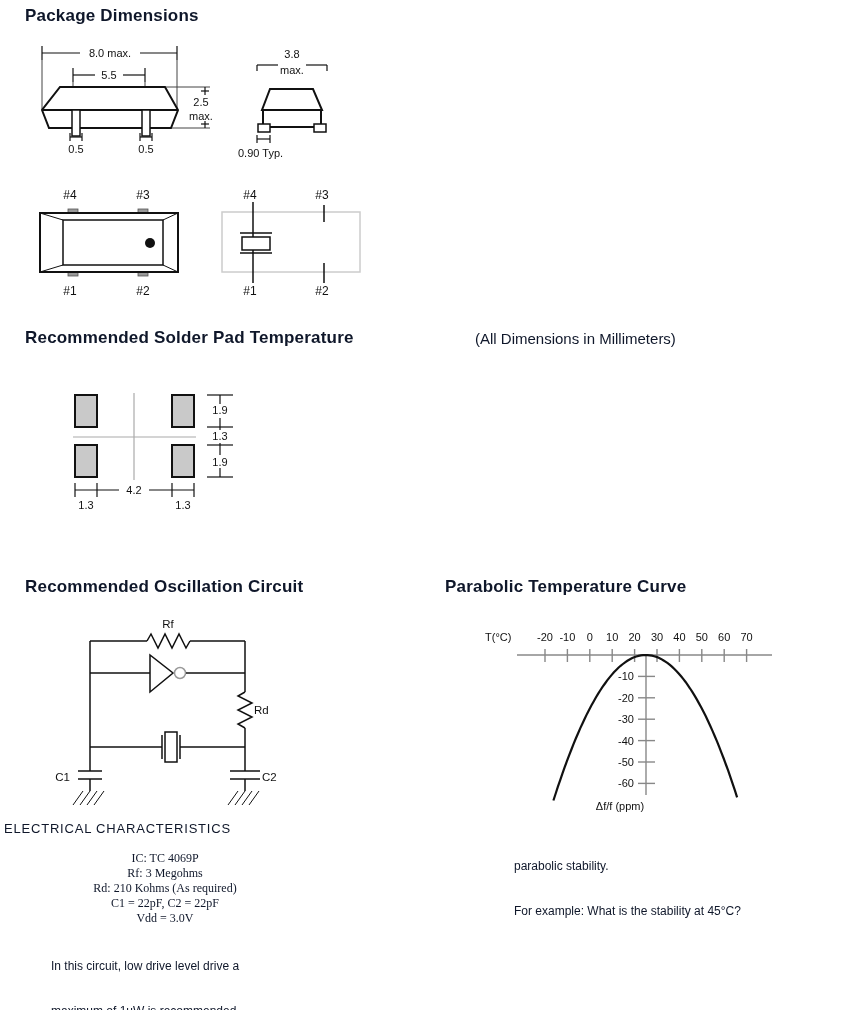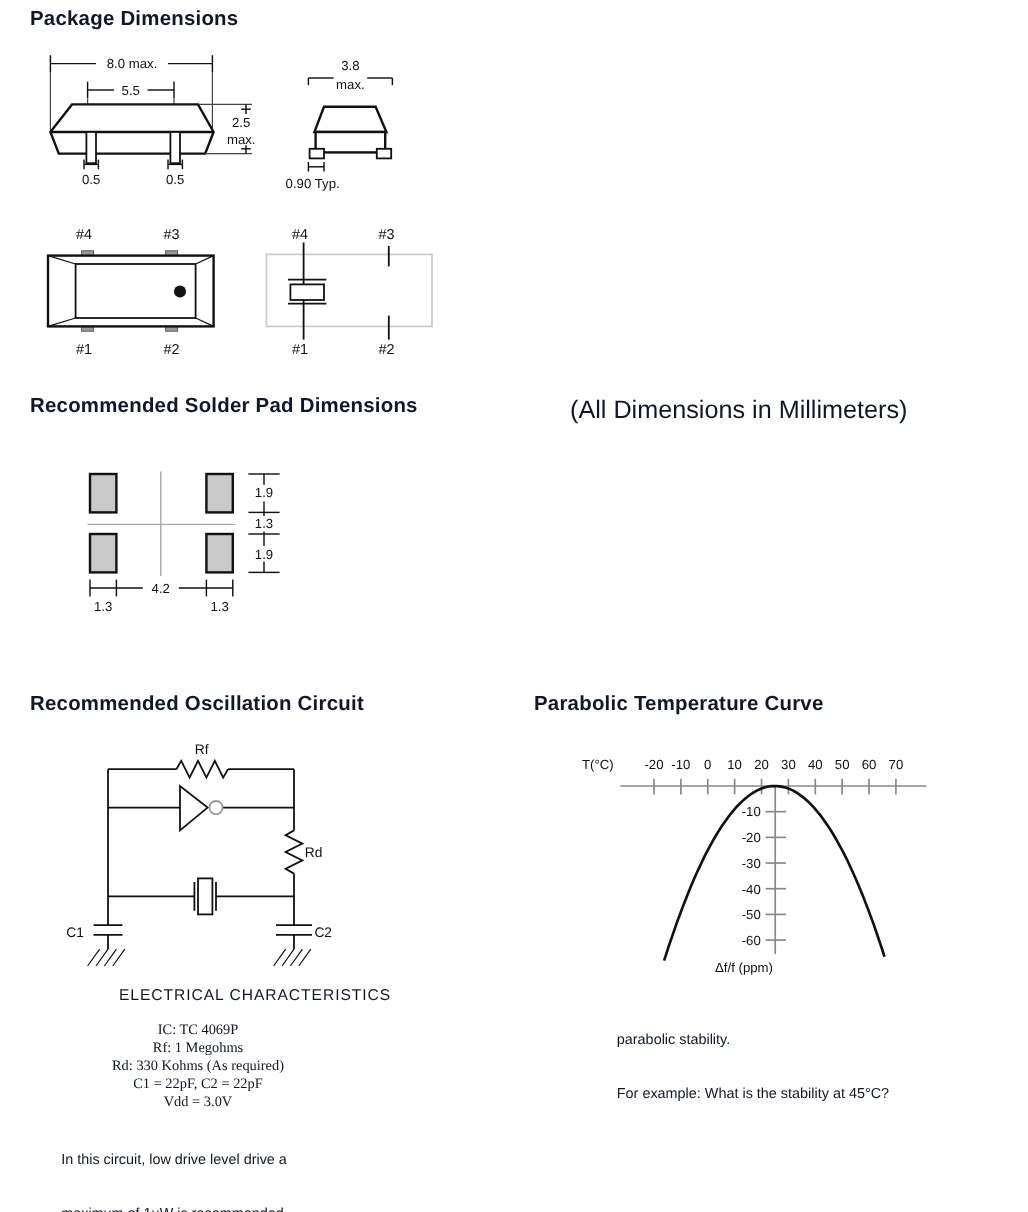--- a/index.html
+++ b/index.html
@@ -1,20 +1,20 @@
 <!DOCTYPE html>
 <html><head>
 <meta charset="utf-8">
 <style>
   html,body{margin:0;padding:0;background:#fff;}
   #page{position:relative;width:857px;height:1010px;background:#fff;overflow:hidden;
         font-family:"Liberation Sans",sans-serif;color:#0f172a;}
   .abs{position:absolute;}
   .h{font-size:17px;font-weight:bold;letter-spacing:0.2px;}
-  .note{font-size:21px;}
+  .note{font-size:15px;}
   svg text{font-family:"Liberation Sans",sans-serif;font-size:11px;fill:#111;}
   svg text.pin{font-size:12px;}
   svg text.cl{font-size:11.5px;}
   .d{stroke:#111;stroke-width:1.2;fill:none;}
   .thin{stroke:#444;stroke-width:1;fill:none;}
   .s2{stroke:#111;stroke-width:2;fill:#fff;}
   .s2n{stroke:#111;stroke-width:2;fill:none;}
   .s15{stroke:#111;stroke-width:1.5;fill:none;}
   .s15w{stroke:#111;stroke-width:1.5;fill:#fff;}
   .s1{stroke:#111;stroke-width:1;fill:none;}
@@ -125,21 +125,21 @@
       <line class="s15" x1="220" y1="48" x2="252" y2="48"></line>
       <rect class="s15w" x="222" y="52" width="28" height="13"></rect>
       <line class="s15" x1="220" y1="68" x2="252" y2="68"></line>
       <line class="s15" x1="304" y1="20" x2="304" y2="37"></line>
       <line class="s15" x1="304" y1="78" x2="304" y2="98"></line>
       <text class="pin" x="230" y="110" text-anchor="middle">#1</text>
       <text class="pin" x="302" y="110" text-anchor="middle">#2</text>
     </g>
   </svg>
 
-  <div class="abs h" style="left:25px;top:328px;">Recommended Solder Pad Dimensions</div>
+  <div class="abs h" style="left:25px;top:328px;">Recommended Solder Pad Temperature</div>
   <div class="abs note" style="left:475px;top:330px;">(All Dimensions in Millimeters)</div>
 
   <svg class="abs" style="left:60px;top:385px;" width="200" height="130">
     <line class="cross" x1="74" y1="8" x2="74" y2="95"></line>
     <line class="cross" x1="13" y1="52" x2="136" y2="52"></line>
     <rect class="padrect" x="15" y="10" width="22" height="32"></rect>
     <rect class="padrect" x="112" y="10" width="22" height="32"></rect>
     <rect class="padrect" x="15" y="60" width="22" height="32"></rect>
     <rect class="padrect" x="112" y="60" width="22" height="32"></rect>
 
@@ -201,25 +201,25 @@
     </g>
     <g>
       <line class="s15" x1="190" y1="159" x2="220" y2="159"></line>
       <line class="s15" x1="190" y1="167" x2="220" y2="167"></line>
       <line class="s15" x1="205" y1="167" x2="205" y2="179"></line>
       <path class="s1" d="M188,193 L198,179 M195,193 L205,179 M202,193 L212,179 M209,193 L219,179"></path>
       <text class="cl" x="222" y="169">C2</text>
     </g>
   </svg>
 
-  <div class="abs ec-head" style="left:36px;top:821px;width:290px;text-align:right;">ELECTRICAL CHARACTERISTICS</div>
+  <div class="abs ec-head" style="left:4px;top:821px;width:290px;text-align:left;">ELECTRICAL CHARACTERISTICS</div>
   <div class="abs spec" style="left:20px;top:851px;width:290px;font-family:Liberation Serif, serif;">
     <div>IC: TC 4069P</div>
-    <div>Rf: 1 Megohms</div>
-    <div>Rd: 330 Kohms (As required)</div>
+    <div>Rf: 3 Megohms</div>
+    <div>Rd: 210 Kohms (As required)</div>
     <div>C1 = 22pF, C2 = 22pF</div>
     <div>Vdd = 3.0V</div>
   </div>
   <div class="abs txtblock" style="left:51px;top:928px;">
     <div>In this circuit, low drive level drive a</div>
     <div>maximum of 1uW is recommended.</div>
     
     
     
   </div>

